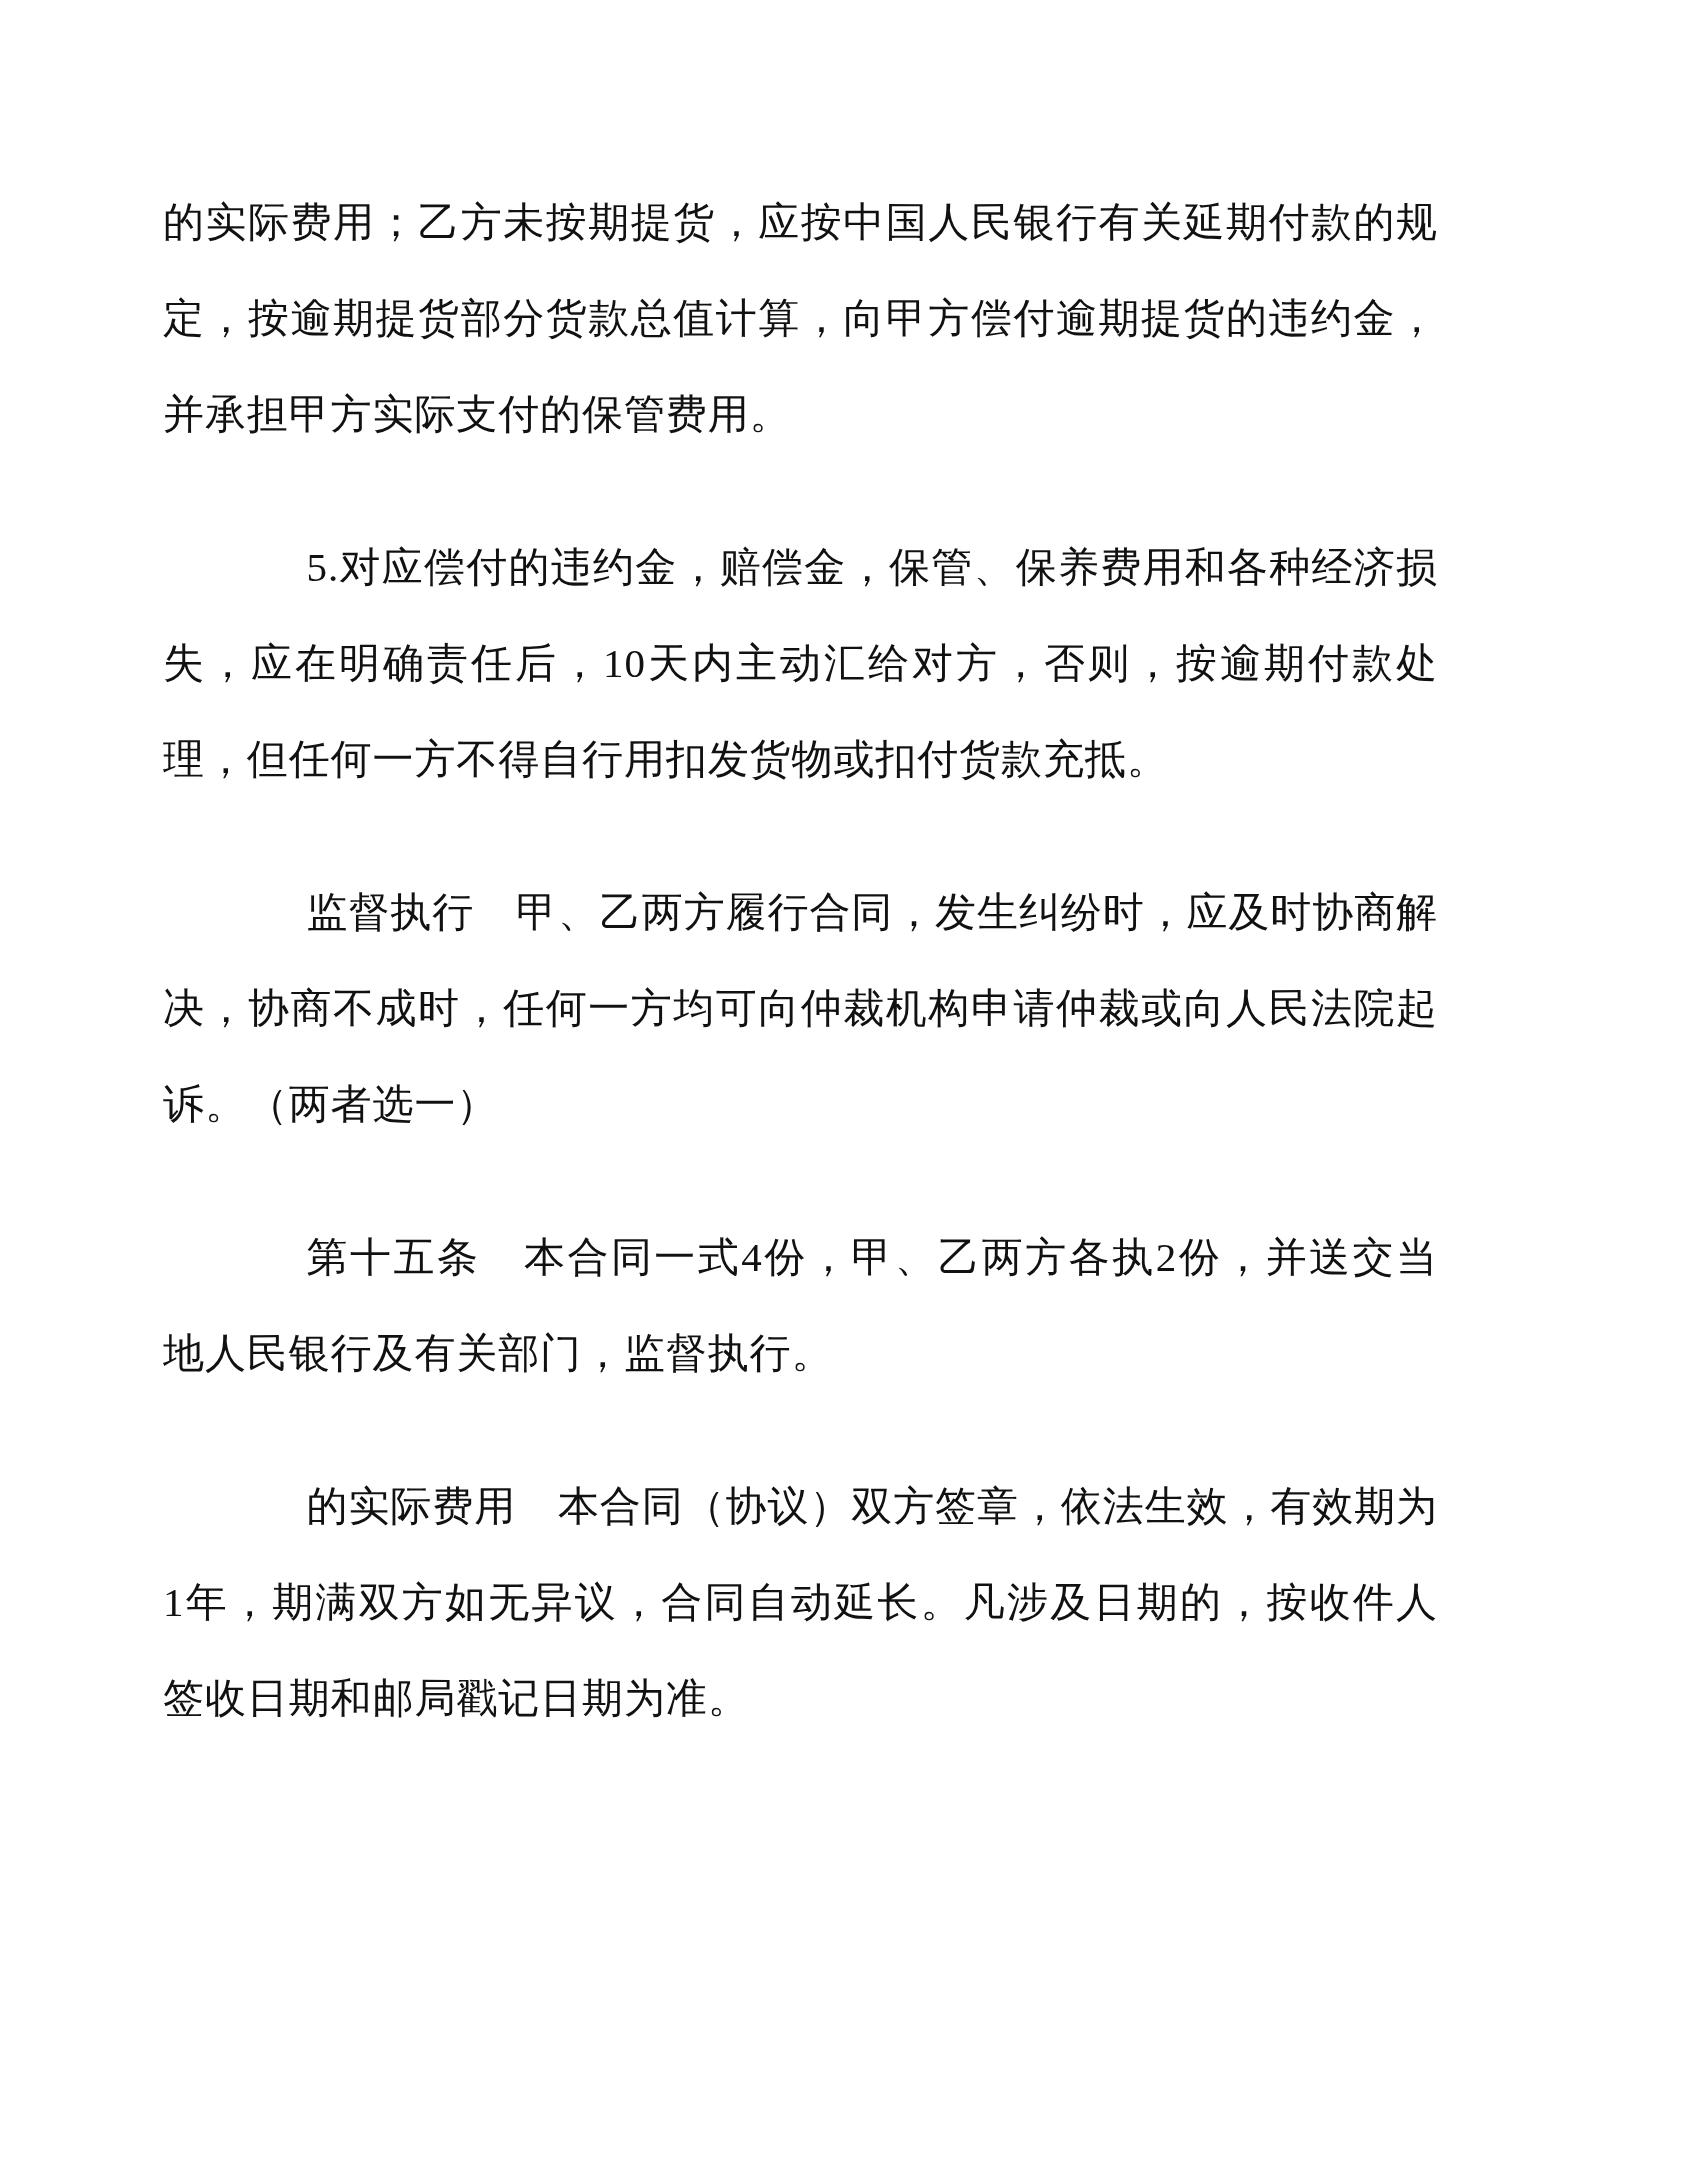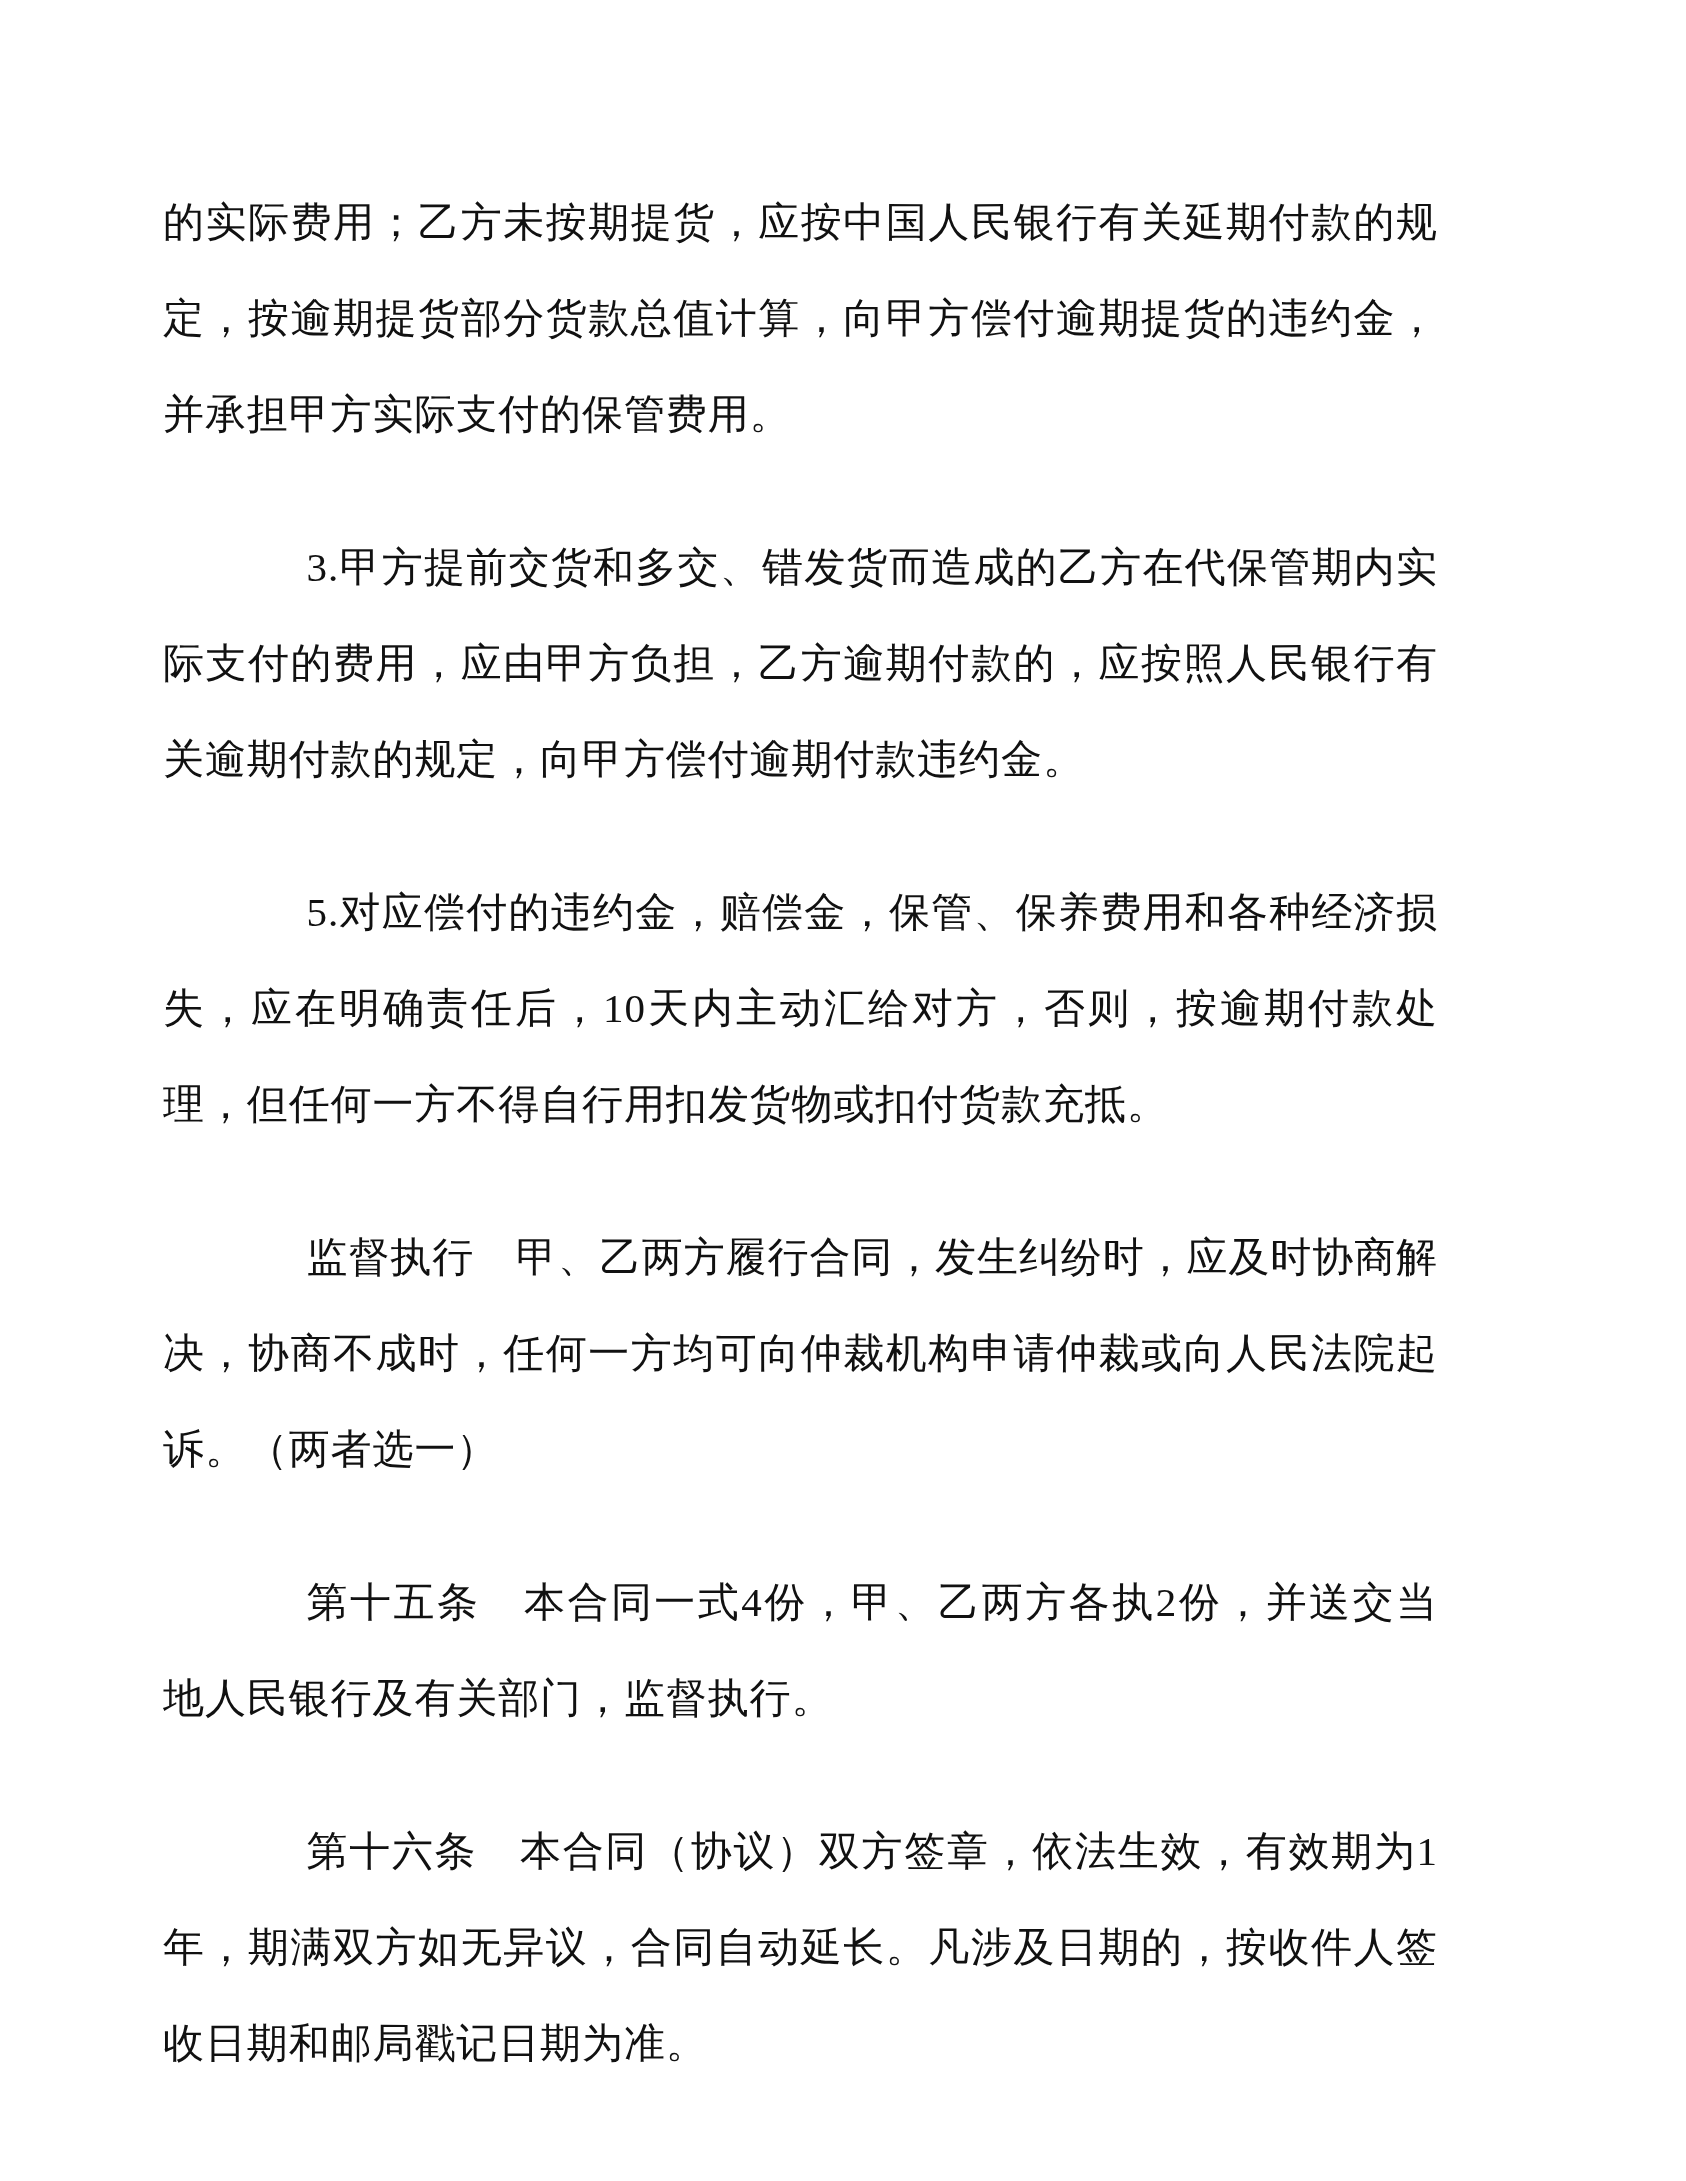--- a/index.html
+++ b/index.html
@@ -32,19 +32,18 @@
   }
   .page p.indent {
     text-indent: 3.5em;
   }
 </style>
 </head>
 <body>
 
 <div class="page">
   <p class="noindent">的实际费用；乙方未按期提货，应按中国人民银行有关延期付款的规定，按逾期提货部分货款总值计算，向甲方偿付逾期提货的违约金，并承担甲方实际支付的保管费用。</p>
-  <p class="indent">3.甲方提前交货和多交、错发货而造成的乙方在代保管期内实际支付的费用，应由甲方负担，乙方逾期付款的，应按照人民银行有关逾期付款的规定，向甲方偿付逾期付款违约金。</p>
   <p class="indent">5.对应偿付的违约金，赔偿金，保管、保养费用和各种经济损失，应在明确责任后，10天内主动汇给对方，否则，按逾期付款处理，但任何一方不得自行用扣发货物或扣付货款充抵。</p>
   <p class="indent">监督执行　甲、乙两方履行合同，发生纠纷时，应及时协商解决，协商不成时，任何一方均可向仲裁机构申请仲裁或向人民法院起诉。（两者选一）</p>
   <p class="indent">第十五条　本合同一式4份，甲、乙两方各执2份，并送交当地人民银行及有关部门，监督执行。</p>
-  <p class="indent">第十六条　本合同（协议）双方签章，依法生效，有效期为1年，期满双方如无异议，合同自动延长。凡涉及日期的，按收件人签收日期和邮局戳记日期为准。</p>
+  <p class="indent">的实际费用　本合同（协议）双方签章，依法生效，有效期为1年，期满双方如无异议，合同自动延长。凡涉及日期的，按收件人签收日期和邮局戳记日期为准。</p>
 </div>
 
 
 </body></html>

